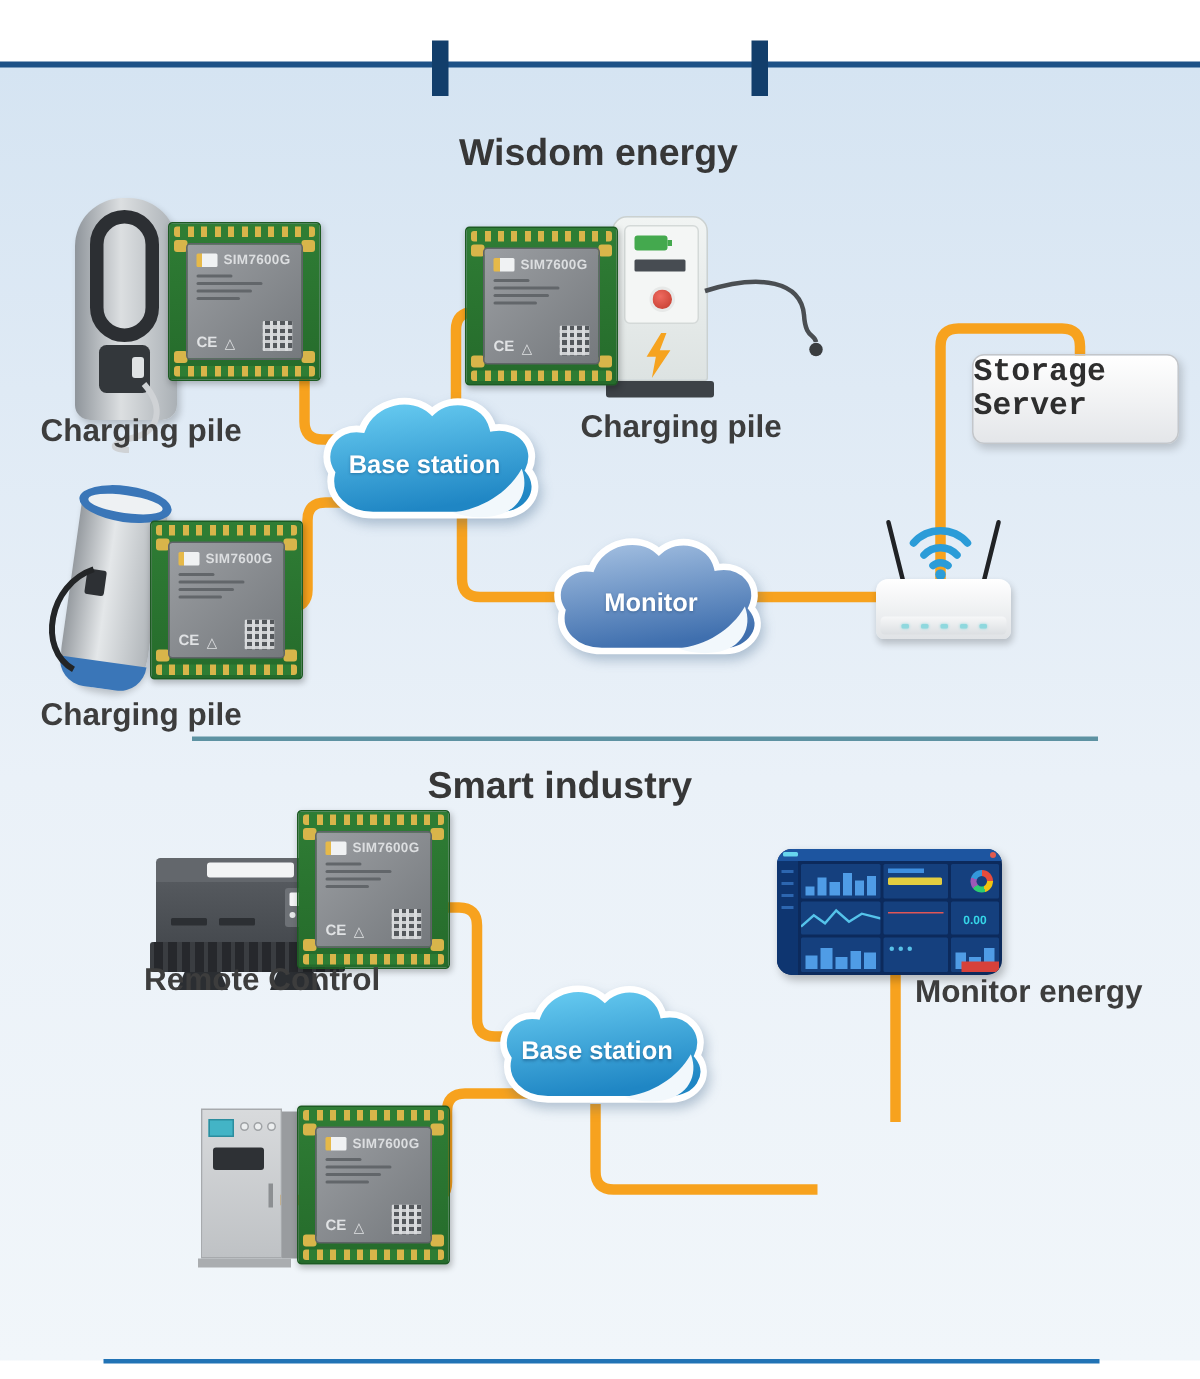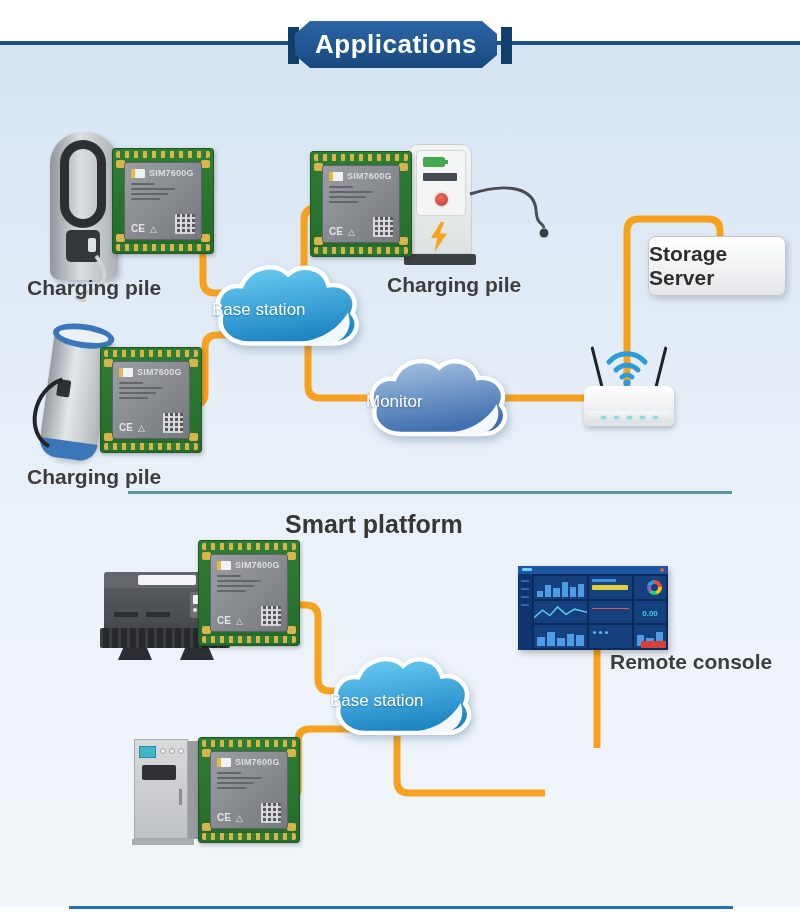--- a/index.html
+++ b/index.html
@@ -17,22 +17,22 @@
   .banner span{color:#fff;font-size:26px;font-weight:700;letter-spacing:.5px;}
   .sec-title{position:absolute;font-size:25px;font-weight:700;color:#373737;white-space:nowrap;z-index:2;}
   .caption{position:absolute;font-size:21px;font-weight:600;color:#3d3d3d;white-space:nowrap;z-index:4;}
   .divider{position:absolute;height:3px;z-index:1;}
   
   .wires{position:absolute;left:0;top:0;z-index:1;}
   
   .cloud{position:absolute;z-index:2;}
   .cloud svg{position:absolute;inset:0;width:100%;height:100%;overflow:visible;
         filter:drop-shadow(2px 4px 4px rgba(40,80,120,.30));}
-  .cloud-label{position:absolute;left:0;right:14px;top:42%;text-align:left;color:#fff;
-        font-weight:400;font-size:17px;text-shadow:0 1px 2px rgba(0,40,80,.35);z-index:2;}
+  .cloud-label{position:absolute;left:0;right:14px;top:42%;text-align:center;color:#fff;
+        font-weight:700;font-size:17px;text-shadow:0 1px 2px rgba(0,40,80,.35);z-index:2;}
   
   .module{position:absolute;width:100px;height:104px;z-index:3;border-radius:3px;
         background:linear-gradient(180deg,#2f7d35,#256b2b);border:1px solid #1d5a23;
         box-shadow:1px 2px 4px rgba(0,0,0,.25);}
   .mod-edge{position:absolute;left:3px;right:3px;height:7px;border-radius:2px;
         background:repeating-linear-gradient(90deg,#d8b54a 0 4px,#2e7d33 4px 9px);}
   .mod-edge.top{top:2px}.mod-edge.bottom{bottom:2px}
   .mod-pad{position:absolute;width:9px;height:8px;background:#d8b54a;border-radius:2px;}
   .mod-pad.tl{top:11px;left:3px}.mod-pad.tr{top:11px;right:3px}
   .mod-pad.bl{bottom:11px;left:3px}.mod-pad.br{bottom:11px;right:3px}
@@ -98,21 +98,21 @@
   .mc-screen{position:absolute;left:3px;top:3px;width:20px;height:9px;background:#f5f6f7;border-radius:1px;}
   .mc-dots{position:absolute;left:3px;top:16px;display:flex;gap:3px;}
   .mc-dots i{width:4px;height:4px;border-radius:50%;background:#e7e9ea;}
   .mc-vent{position:absolute;top:40px;width:24px;height:5px;background:#2c2f33;border-radius:1px;}
   .mc-base{position:absolute;left:2px;top:56px;width:130px;height:20px;background:#26282c;border-radius:2px;
         background-image:repeating-linear-gradient(90deg,#3a3d41 0 3px,transparent 3px 9px);}
   .mc-foot{position:absolute;top:76px;width:34px;height:12px;background:#2b2e32;
         clip-path:polygon(15% 0,85% 0,100% 100%,0 100%);}
   
   .console{position:absolute;left:518px;top:566px;width:150px;height:84px;background:#0c2a5c;
-        border-radius:0;box-shadow:2px 3px 6px rgba(0,0,0,.25);z-index:2;overflow:hidden;}
+        border-radius:10px;box-shadow:2px 3px 6px rgba(0,0,0,.25);z-index:2;overflow:hidden;}
   .cs-top{position:absolute;left:0;top:0;right:0;height:8px;background:#1d55a0;}
   .cs-top i.logo{position:absolute;left:4px;top:2px;width:10px;height:3px;background:#67d6ee;border-radius:1px;}
   .cs-top i.close{position:absolute;right:4px;top:2px;width:4px;height:4px;border-radius:50%;background:#e05b4e;}
   .cs-side{position:absolute;left:0;top:8px;bottom:0;width:14px;background:#0e3570;}
   .cs-side i{display:block;width:8px;height:2px;background:#2c66b0;margin:6px auto 0;}
   .cs-main{position:absolute;left:14px;top:8px;right:0;bottom:0;display:grid;
         grid-template-columns:5fr 4fr 3fr;grid-template-rows:1fr 1fr 1fr;gap:2px;padding:2px;box-sizing:border-box;}
   .cs-cell{background:#15407e;border-radius:1px;position:relative;overflow:hidden;}
   .cs-bars{position:absolute;left:3px;right:3px;bottom:2px;height:15px;display:flex;align-items:flex-end;gap:2px;}
   .cs-bars i{flex:1;background:#4f9ce6;}
@@ -143,38 +143,36 @@
   .antenna.left{left:12px;transform:rotate(-14deg);}
   .antenna.right{right:12px;transform:rotate(14deg);}
   .router-body{position:absolute;left:0;right:0;bottom:0;height:40px;border-radius:8px 8px 5px 5px;
         background:linear-gradient(#ffffff,#e0e3e6);box-shadow:1px 3px 5px rgba(0,0,0,.2);}
   .router-face{position:absolute;left:3px;right:3px;bottom:3px;height:12px;border-radius:3px;
         background:linear-gradient(#f6f7f8,#dcdfe2);display:flex;align-items:center;justify-content:center;gap:8px;}
   .router-face i{width:5px;height:3px;background:#8fd8de;border-radius:1px;box-shadow:0 0 2px #8fd8de;}
   .wifi{position:absolute;left:603px;top:342px;z-index:3;}
   .server{position:absolute;left:648px;top:236px;width:136px;height:58px;z-index:3;
         background:linear-gradient(180deg,#ffffff,#e4e6e9);border:1px solid #c3c6ca;border-radius:8px;
-        box-shadow:2px 3px 6px rgba(0,0,0,.18);display:flex;align-items:center;justify-content:center;}
+        box-shadow:2px 3px 6px rgba(0,0,0,.18);display:flex;align-items:flex-start;justify-content:center;font-family:Liberation Mono, monospace;}
   .server span{font-size:21px;font-weight:700;color:#2e2e2e;}
   .bottom-rule{position:absolute;left:69px;top:906px;width:664px;height:3px;background:#2173b5;}
 </style>
 </head>
 <body>
 
 <div class="page">
   <div class="content-bg"></div>
 
   <div class="top-rule"></div>
   <div class="banner-tab" style="left:288px"></div>
   <div class="banner-tab" style="left:501px"></div>
-  <div class="banner">
-    <span>Applications</span>
-  </div>
-
-  <div class="sec-title" style="left:285px;top:510px">Smart platform</div>
+
+  <div class="sec-title" style="left:306px;top:88px">Wisdom energy</div>
+  <div class="sec-title" style="left:285px;top:510px">Smart industry</div>
 
   <svg class="wires" width="800" height="919">
     <g fill="none" stroke="#F7A21E" stroke-width="7">
       <path d="M96 205 H190 Q203 205 203 218 V281 Q203 293 215 293 H250"></path>
       <path d="M330 208 H316 Q304 208 304 220 V280"></path>
       <path d="M308 330 V386 Q308 398 320 398 H622"></path>
       <path d="M86 405 H193 Q205 405 205 393 V347 Q205 335 217 335 H255"></path>
       <path d="M627 392 V231 Q627 219 639 219 H708 Q720 219 720 231 V248"></path>
       <path d="M188 605 H306 Q318 605 318 617 V679 Q318 691 330 691 H358"></path>
       <path d="M186 800 H286 Q298 800 298 788 V741 Q298 729 310 729 H366"></path>
@@ -370,20 +368,21 @@
           <i></i>
           <i></i>
         </span>
     </div>
     <span class="mc-vent" style="left:16px"></span>
     <span class="mc-vent" style="left:48px"></span>
     <div class="mc-base"></div>
     <span class="mc-foot" style="left:20px"></span>
     <span class="mc-foot" style="left:82px"></span>
   </div>
+  <div class="caption" style="left:96px;top:642px">Remote Control</div>
 
   <div class="module" style="left:198px;top:540px">
     <div class="mod-edge top"></div>
     <div class="mod-edge bottom"></div>
     <i class="mod-pad tl"></i>
       <i class="mod-pad tr"></i>
     <i class="mod-pad bl"></i>
       <i class="mod-pad br"></i>
     <div class="mod-shield">
       <div class="mod-head">
@@ -463,21 +462,21 @@
       <div class="cs-cell">
         <div class="cs-bars">
             <i style="height:70%"></i>
             <i style="height:50%"></i>
             <i style="height:90%"></i>
           </div>
         <span class="cs-badge"></span>
       </div>
     </div>
   </div>
-  <div class="caption" style="left:610px;top:650px">Remote console</div>
+  <div class="caption" style="left:610px;top:650px">Monitor energy</div>
 
   <div class="cloud" style="left:330px;top:650px;width:150px;height:97px">
     <svg viewBox="0 0 170 110" preserveAspectRatio="none">
       <defs>
           <linearGradient id="cgC" x1="0" y1="0" x2="0.25" y2="1">
         <stop offset="0" stop-color="#6cd0f4"></stop>
             <stop offset="1" stop-color="#1f86c4"></stop>
           </linearGradient>
         </defs>
       <path d="M40 94 C20 94 6 80 10 63 C0 48 12 28 32 31 C40 10 68 4 83 18 C97 5 122 10 127 30 C147 27 161 44 153 61 C165 76 152 94 133 94 Z" fill="url(#cgC)" stroke="#ffffff" stroke-width="5"></path>

